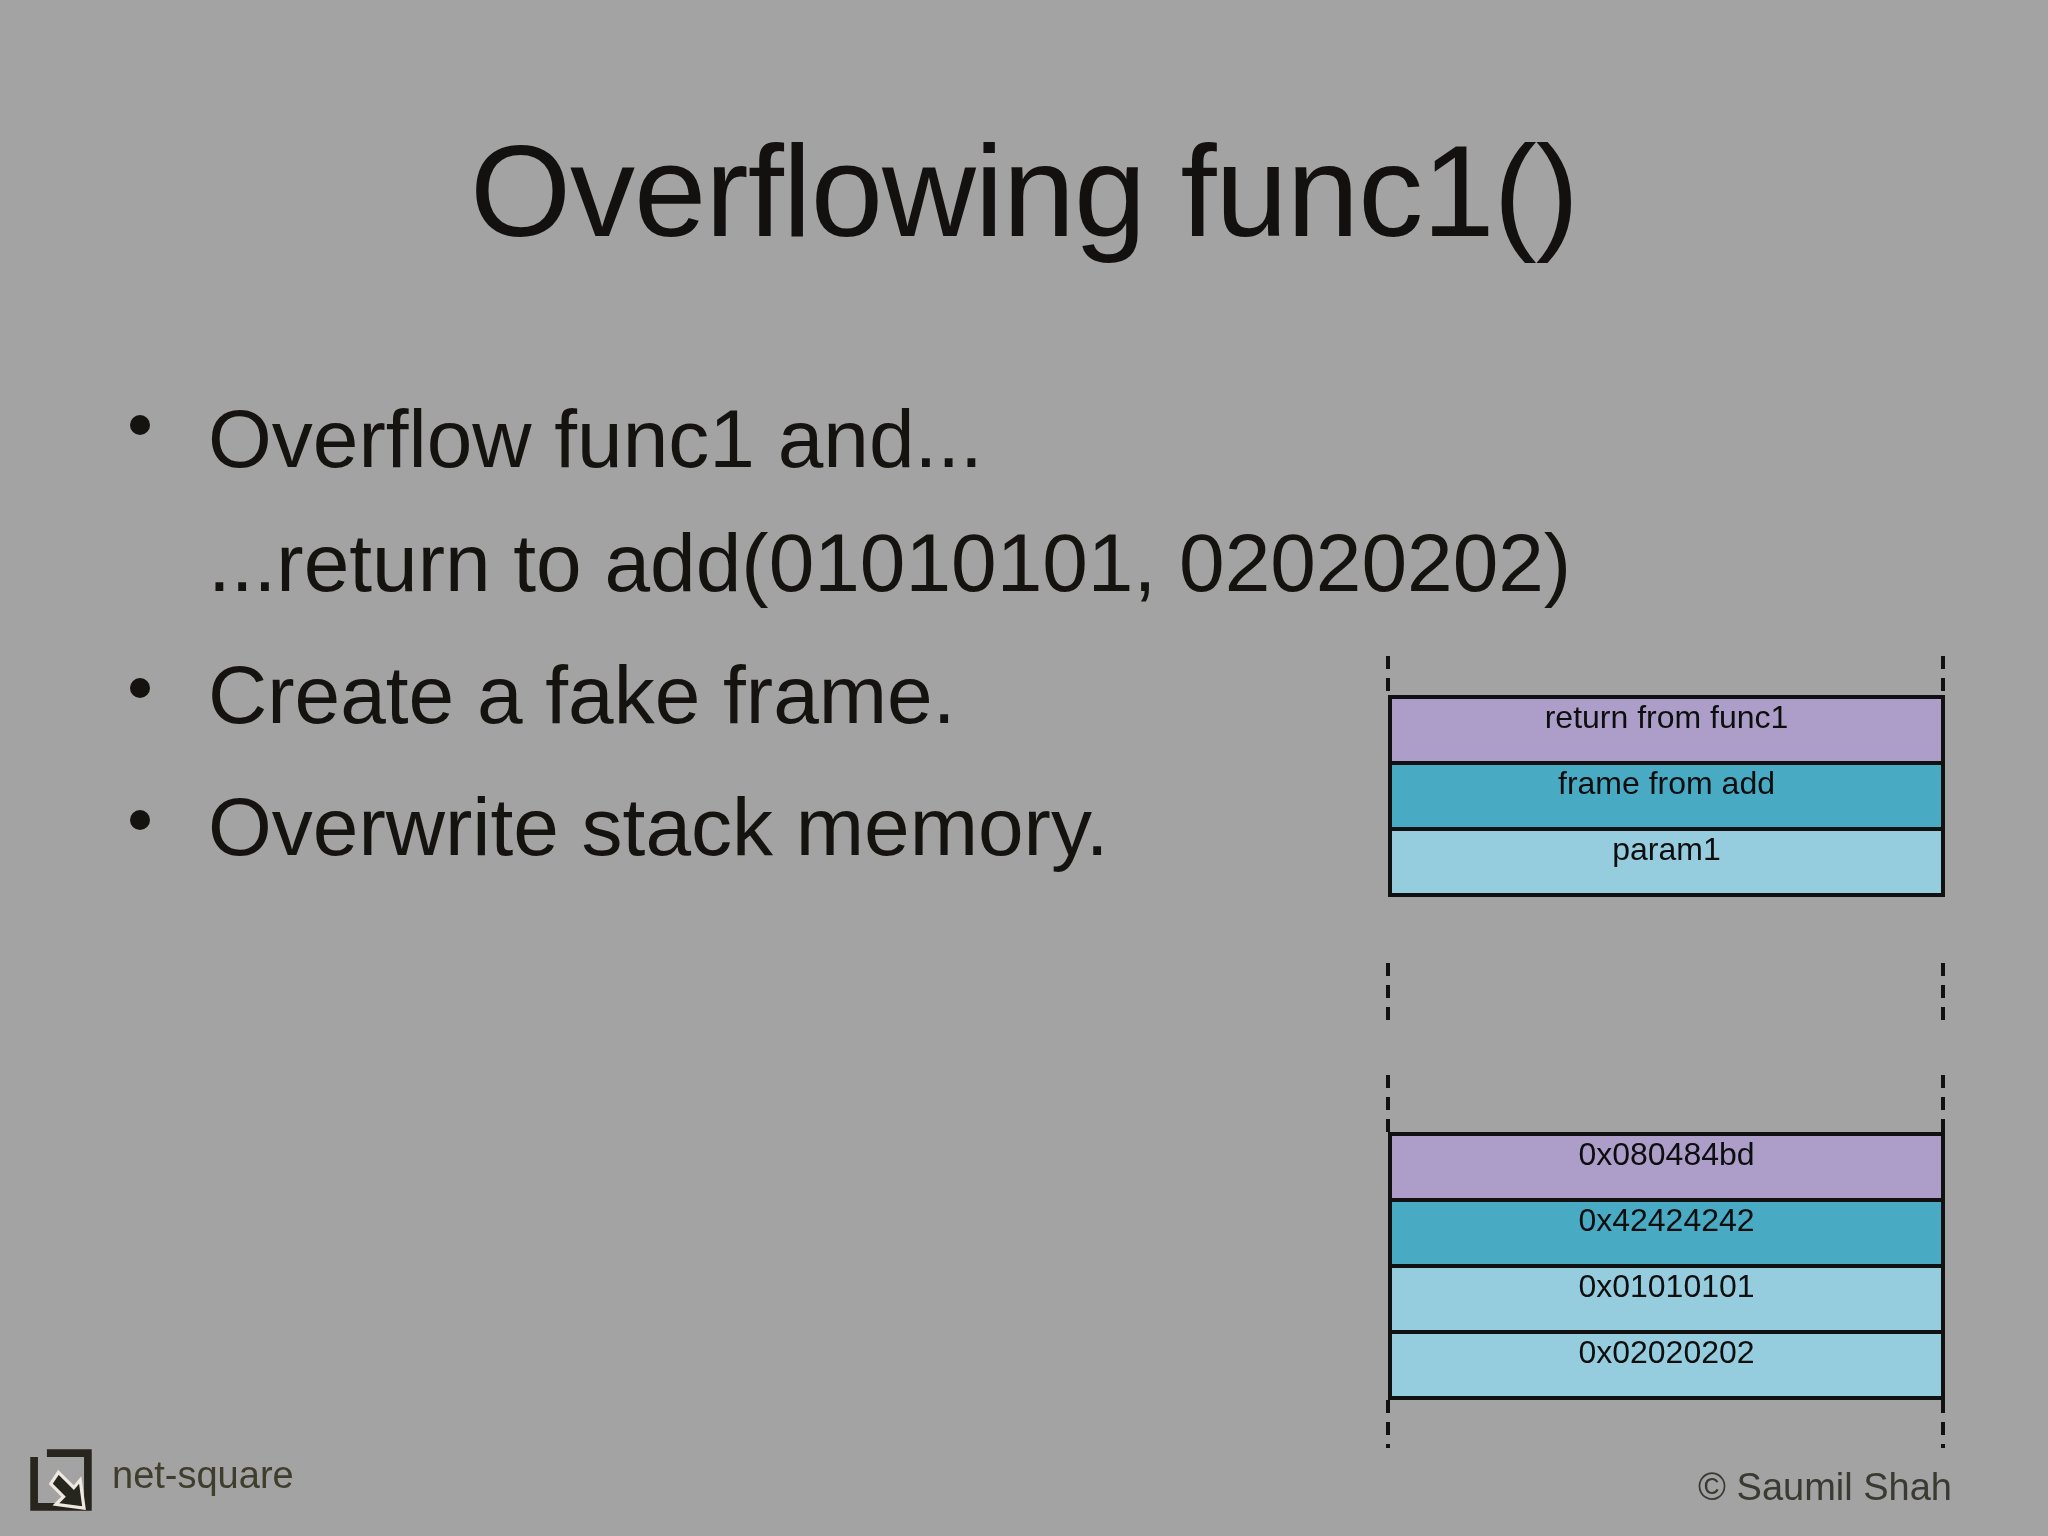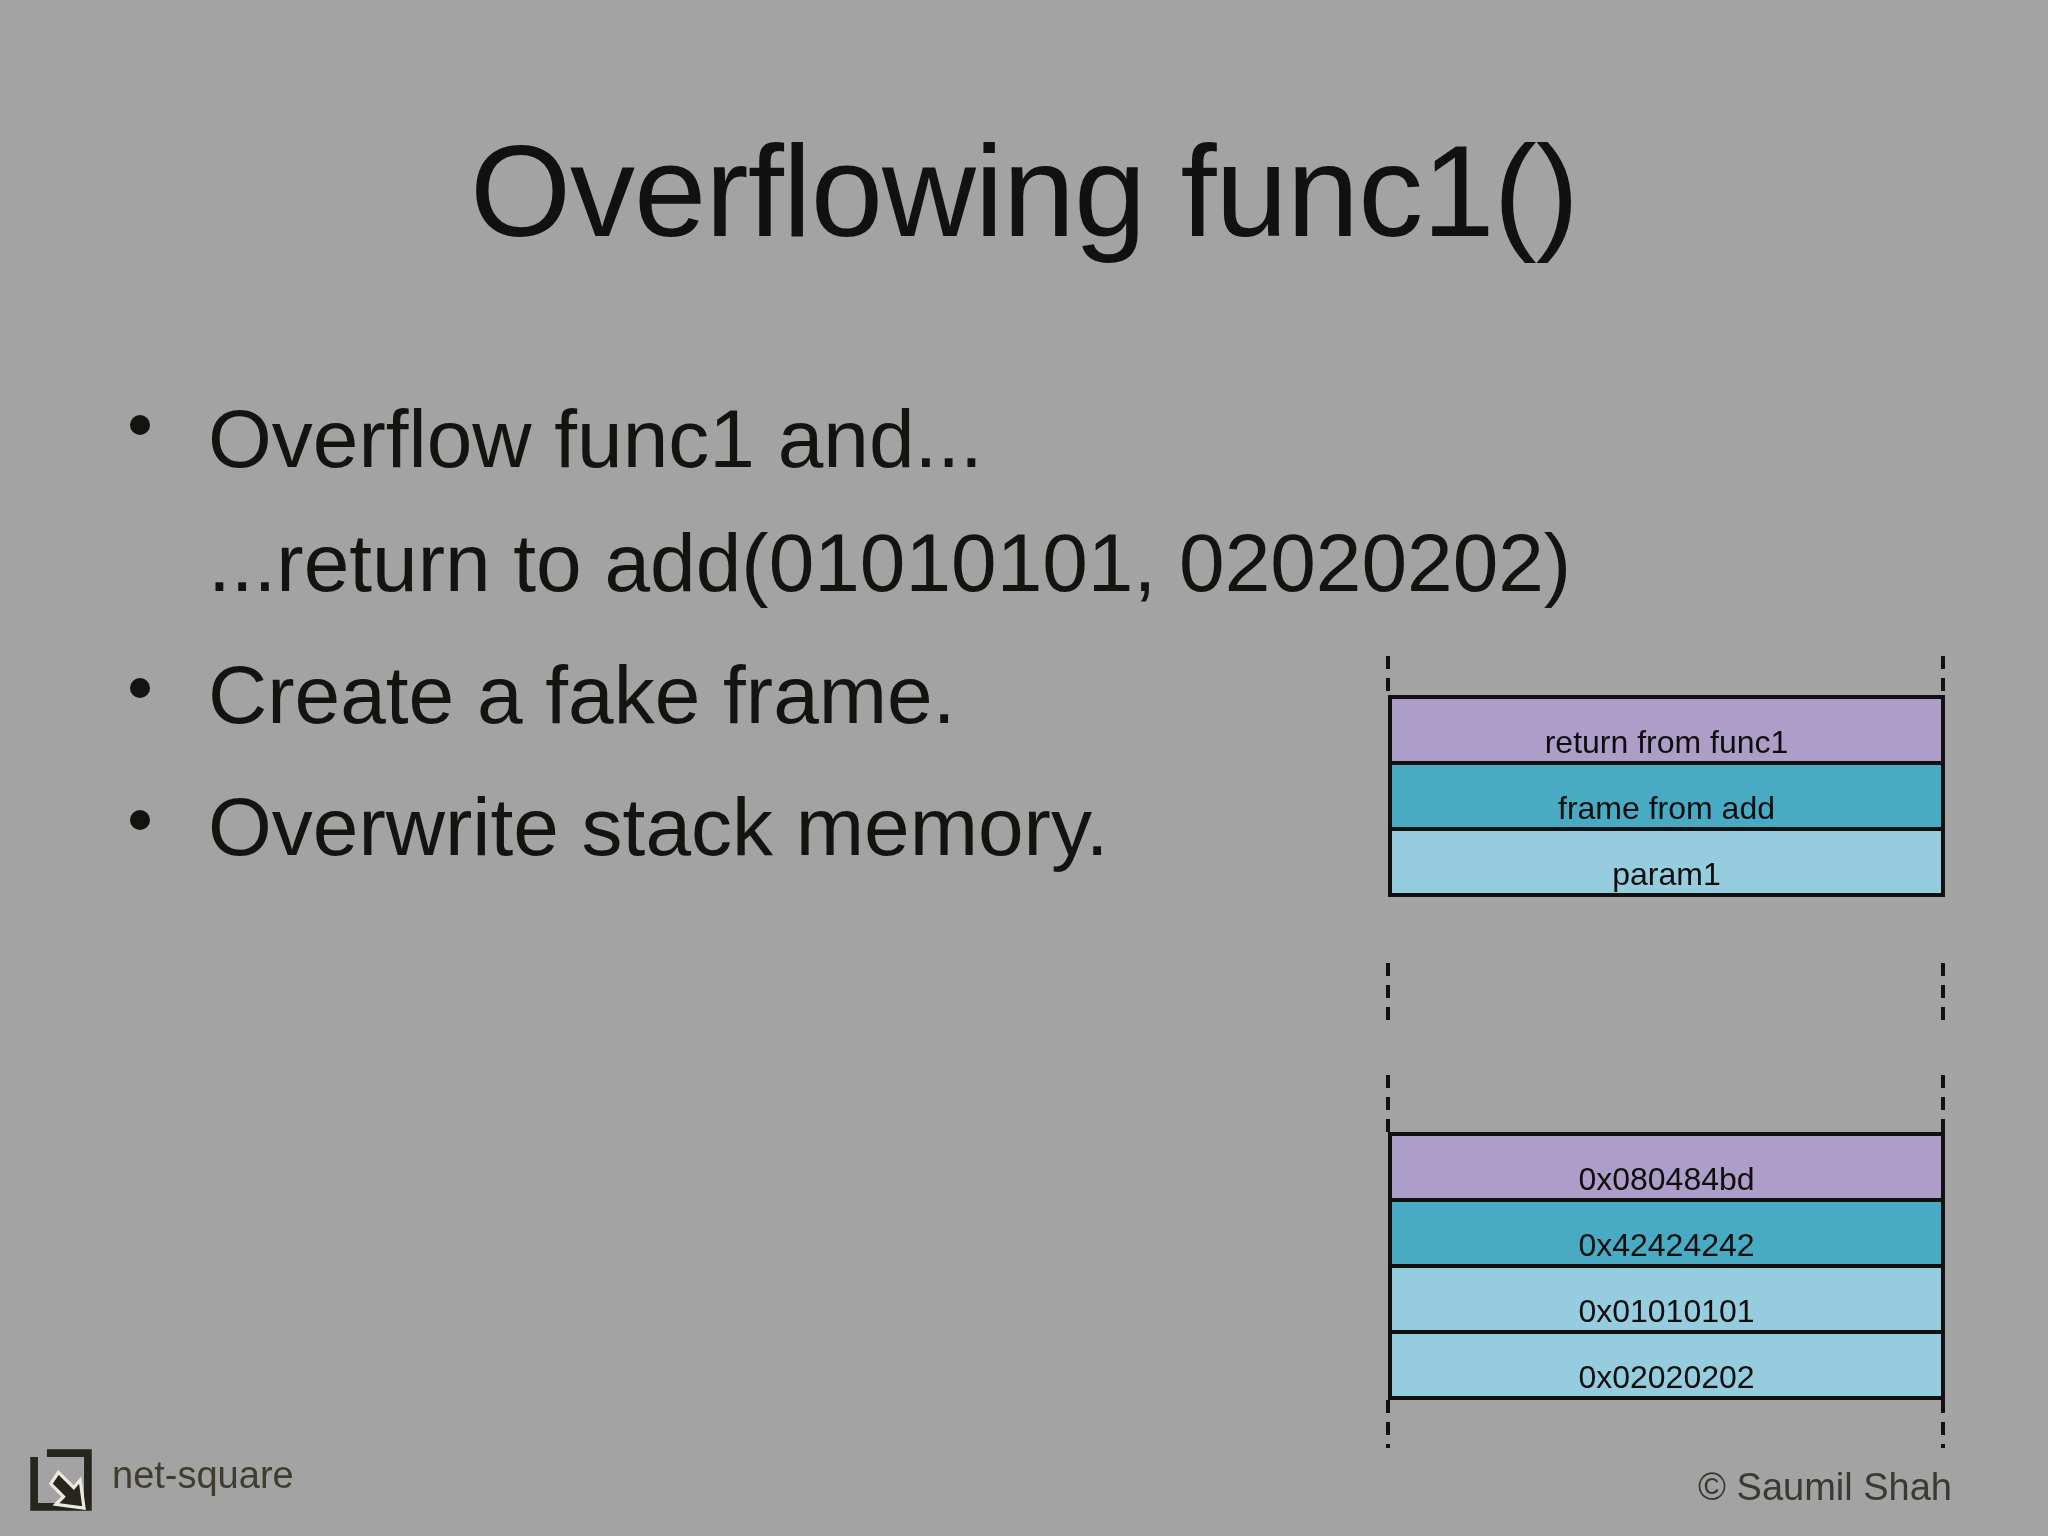--- a/index.html
+++ b/index.html
@@ -41,21 +41,21 @@
   
   .stack-table{
     position:absolute;
     left:1388px;
     width:549px;
     border:4px solid #111;
   }
   .srow{
     height:62px;
     border-bottom:4px solid #111;
-    display:flex;align-items:flex-end;justify-content:center;
+    display:flex;align-items:flex-start;justify-content:center;
     font-size:32px;
     color:#0e0e0e;
   }
   .srow:last-child{border-bottom:none;}
   .srow[data-color="purple"]{background:#AC9EC9;}
   .srow[data-color="teal"]{background:#49AAC4;}
   .srow[data-color="light"]{background:#95CDDE;}
   .vdash{
     position:absolute;
     width:4px;

